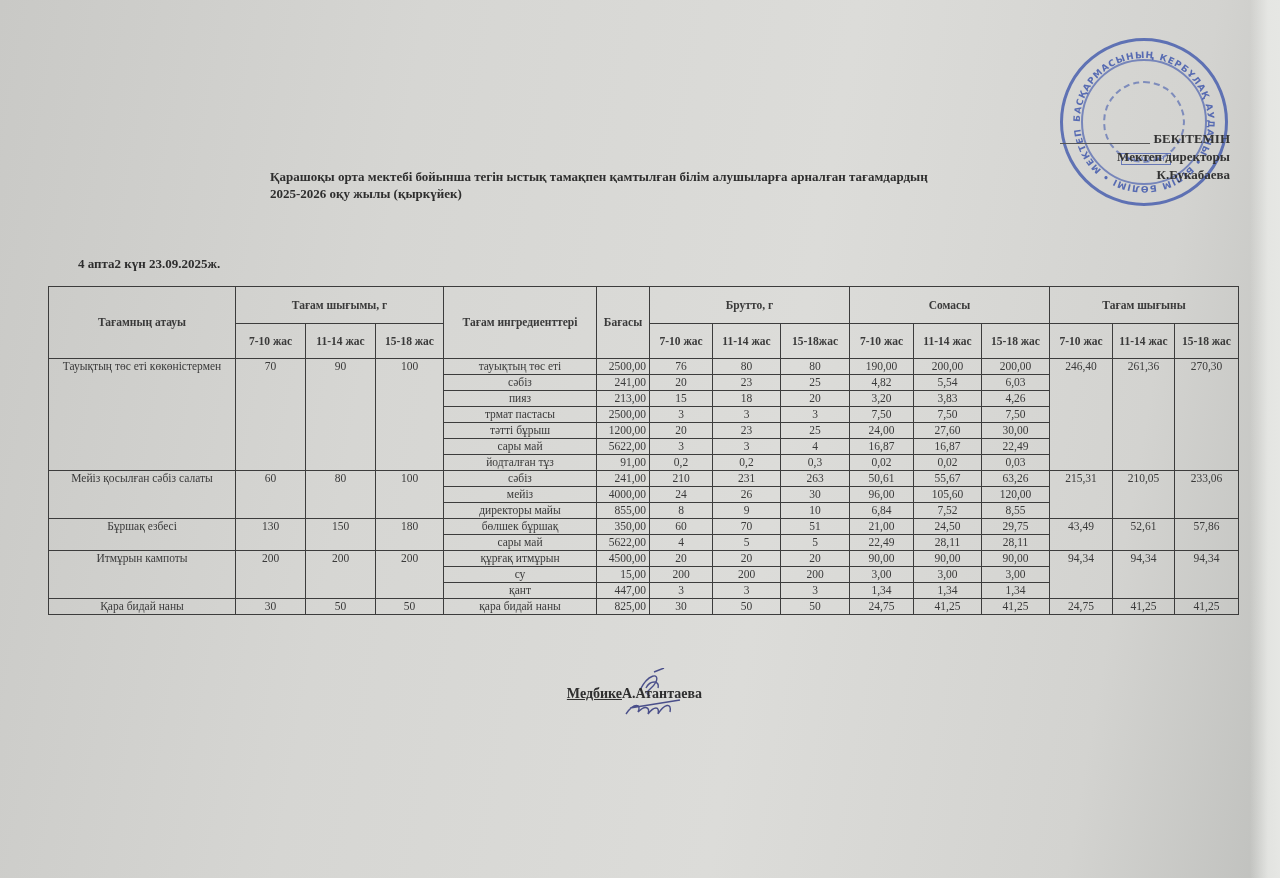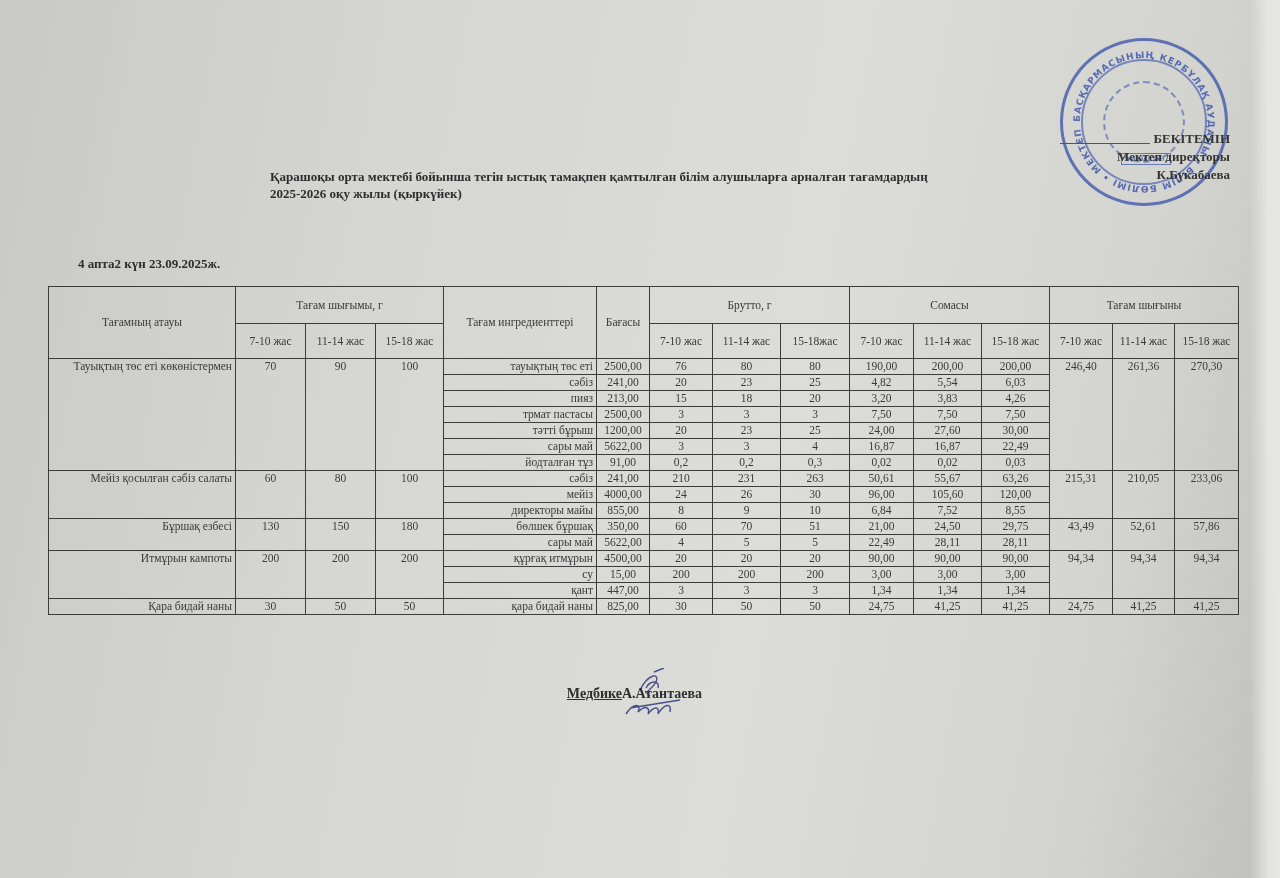--- a/index.html
+++ b/index.html
@@ -12,26 +12,26 @@
          border:3px solid rgba(55,80,170,0.75);box-sizing:border-box;}
   .stamp .inner{position:absolute;left:18px;top:18px;width:126px;height:126px;border-radius:50%;border:2px solid rgba(55,80,170,0.6);box-sizing:border-box;}
   .stamp .emb{position:absolute;left:40px;top:40px;width:82px;height:82px;border-radius:50%;border:2px dashed rgba(55,80,170,0.55);box-sizing:border-box;}
   .stamp .band{position:absolute;left:58px;top:112px;width:48px;height:10px;border:1.5px solid rgba(55,80,170,0.7);font-size:6px;color:rgba(55,80,170,0.85);text-align:center;line-height:10px;font-family:"DejaVu Sans",sans-serif;}
   .stamp .ring{position:absolute;left:6px;top:6px;width:150px;height:150px;}
   .sig-line{position:absolute;left:1060px;top:143px;width:90px;border-top:1px solid #555;}
   .title{position:absolute;left:270px;top:168px;width:740px;text-align:left;font-weight:bold;font-size:13px;line-height:17px;color:#2e2e2e;}
   .weekline{position:absolute;left:54px;top:256px;font-weight:bold;font-size:13px;color:#2e2e2e;margin-left:24px;}
   table.menu{position:absolute;left:48px;top:286px;border-collapse:collapse;font-size:11.5px;color:#3a3a3a;table-layout:fixed;}
   table.menu td, table.menu th{border:1px solid #3c3c3c;padding:0 3px;height:15px;line-height:15px;white-space:nowrap;}
-  table.menu th{font-weight:normal;font-size:11.5px;text-align:center;}
+  table.menu th{font-weight:bold;font-size:11.5px;text-align:center;}
   table.menu .h1 th{height:36px;}
   table.menu .h2 th{height:34px;}
   .c{text-align:center;}
-  .r{text-align:center;}
-  .l{text-align:right;}
+  .r{text-align:right;}
+  .l{text-align:center;}
   .top{vertical-align:top;}
   .dish{white-space:normal !important;line-height:15px;}
   .sign{position:absolute;left:540px;top:684px;font-weight:bold;font-size:14px;line-height:19px;color:#2e2e2e;}
   .sign .role{display:inline-block;width:82px;text-align:right;text-decoration:underline;}
   .sign .name{display:inline-block;}
   .scribble{position:absolute;left:620px;top:668px;width:68px;height:56px;}
 </style>
 </head>
 <body>
 

